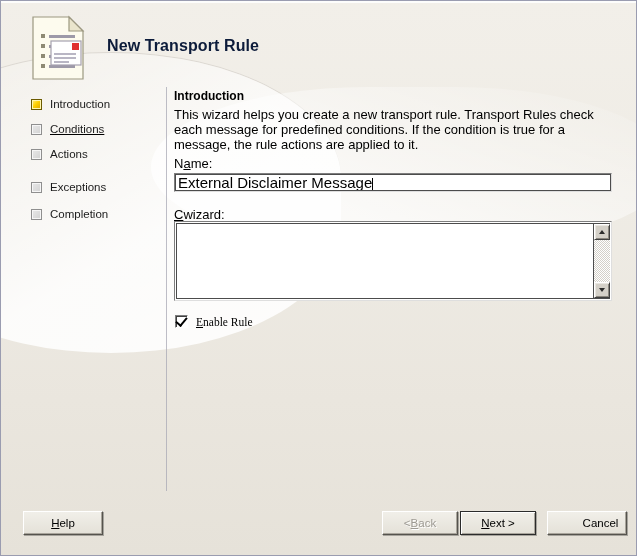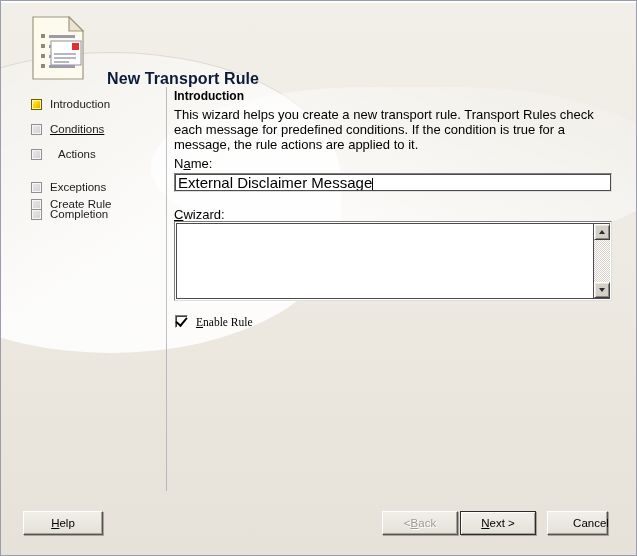--- a/index.html
+++ b/index.html
@@ -75,21 +75,20 @@
   }
   #title-text {
     position: absolute;
     left: 106px; top: 36px;
     font-family: "Liberation Sans", sans-serif;
     font-size: 16px;
     font-weight: bold;
     color: #0c1b3a;
     letter-spacing: 0.1px;
     white-space: nowrap;
-    margin-top: 33px;
   }
 
   
   #sidebar {
     position: absolute;
     left: 0; top: 90px;
     width: 165px;
     height: 400px;
   }
   .step-row {
@@ -307,21 +306,21 @@
     user-select: none;
   }
   .btn.disabled { color: #9d9a93; text-shadow: 1px 1px 0 #ffffff; }
   .btn.default {
     border: 1px solid #2b2b2b;
     box-shadow: inset 1px 1px 0 #ffffff, inset -1px -1px 0 #a8a49b, 1px 1px 0 rgba(0,0,0,0.28);
   }
   #btn-help   { left: 22px;  top: 510px; width: 80px; }
   #btn-back   { left: 381px; top: 510px; width: 76px; }
   #btn-next   { left: 459px; top: 510px; width: 76px; }
-  #btn-cancel { left: 546px; top: 510px; width: 61px; padding-left: 27px; }
+  #btn-cancel { left: 546px; top: 510px; width: 80px; padding-left: 27px; }
 </style>
 </head>
 <body>
 
 <div id="wizard-window">
 
   <div id="bg-swoosh"></div>
   <div id="bg-swoosh2"></div>
 
   <div id="header">
@@ -355,34 +354,30 @@
     <div class="step-row" style="top:4px;">
       <span class="step-icon active"></span>
       <span class="step-label">Introduction</span>
     </div>
 
     <div class="step-row" style="top:29px;text-decoration:underline;">
       <span class="step-icon"></span>
       <span class="step-label">Conditions</span>
     </div>
 
-    <div class="step-row" style="top:54px;gap:8px;">
+    <div class="step-row" style="top:54px;">
       <span class="step-icon"></span>
       <span class="step-label">Actions</span>
     </div>
 
     <div class="step-row" style="top:87px;">
       <span class="step-icon"></span>
       <span class="step-label">Exceptions</span>
     </div>
 
-    <div class="step-row" style="top:104px;">
-      <span class="step-icon"></span>
-      <span class="step-label">Create Rule</span>
-    </div>
 
     <div class="step-row" style="top:114px;">
       <span class="step-icon"></span>
       <span class="step-label">Completion</span>
     </div>
   </div>
 
   <div id="vdivider"></div>
 
   <div id="content">

